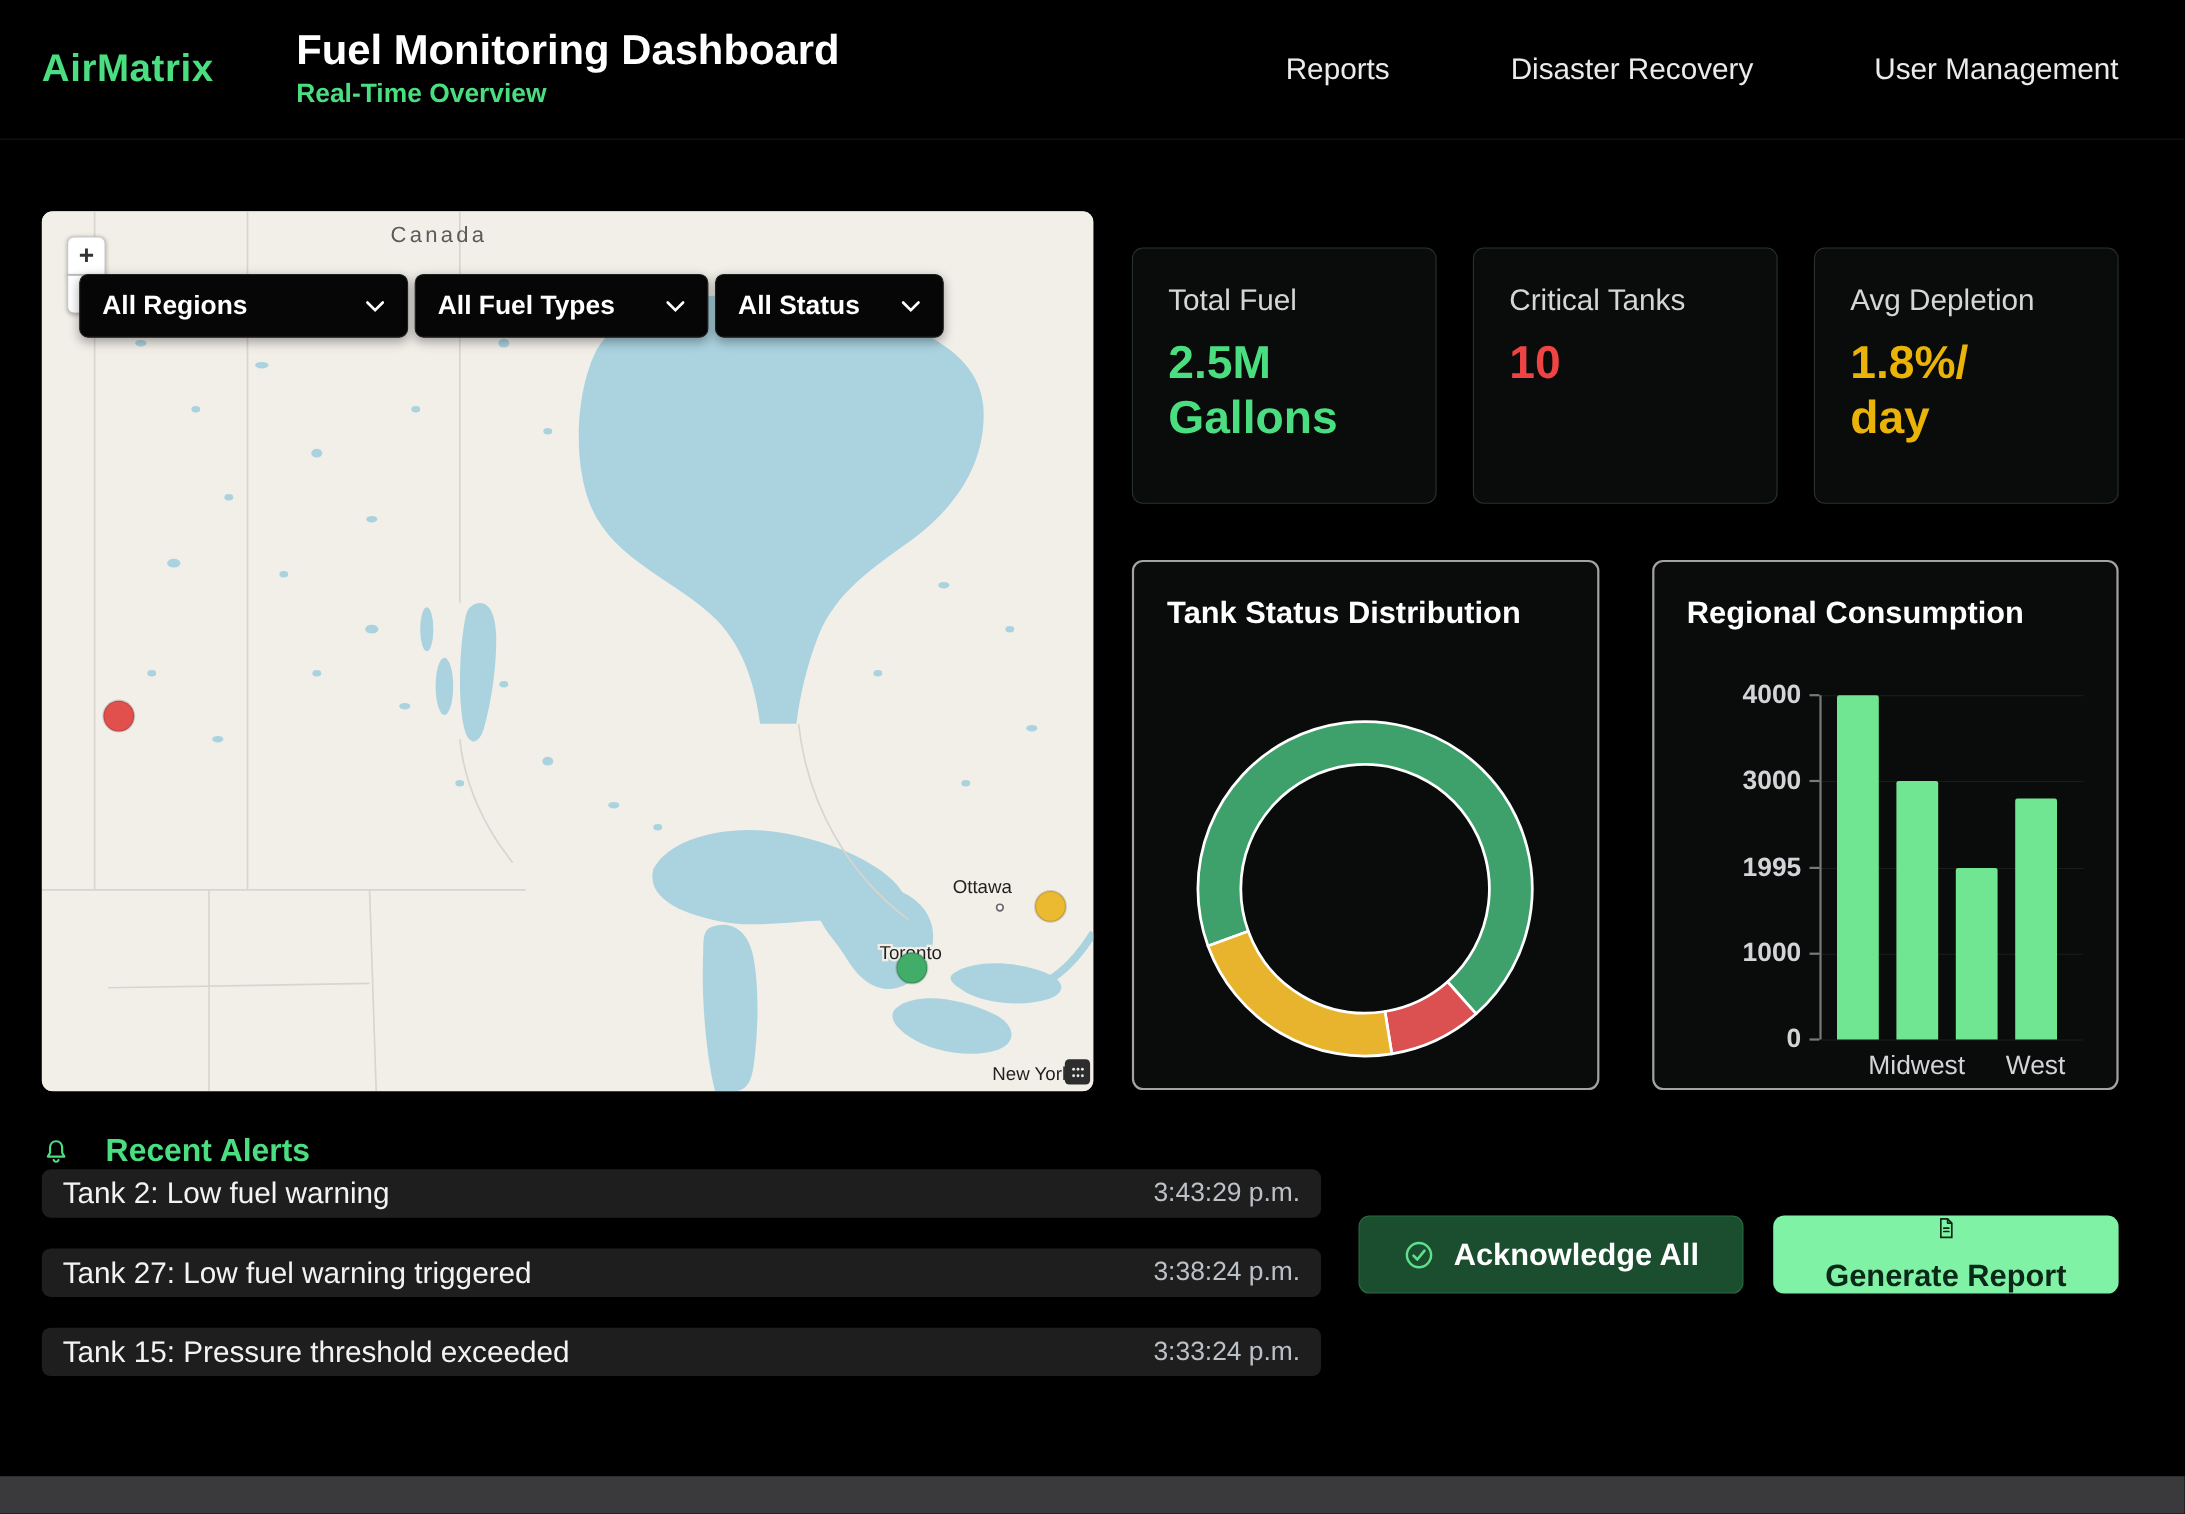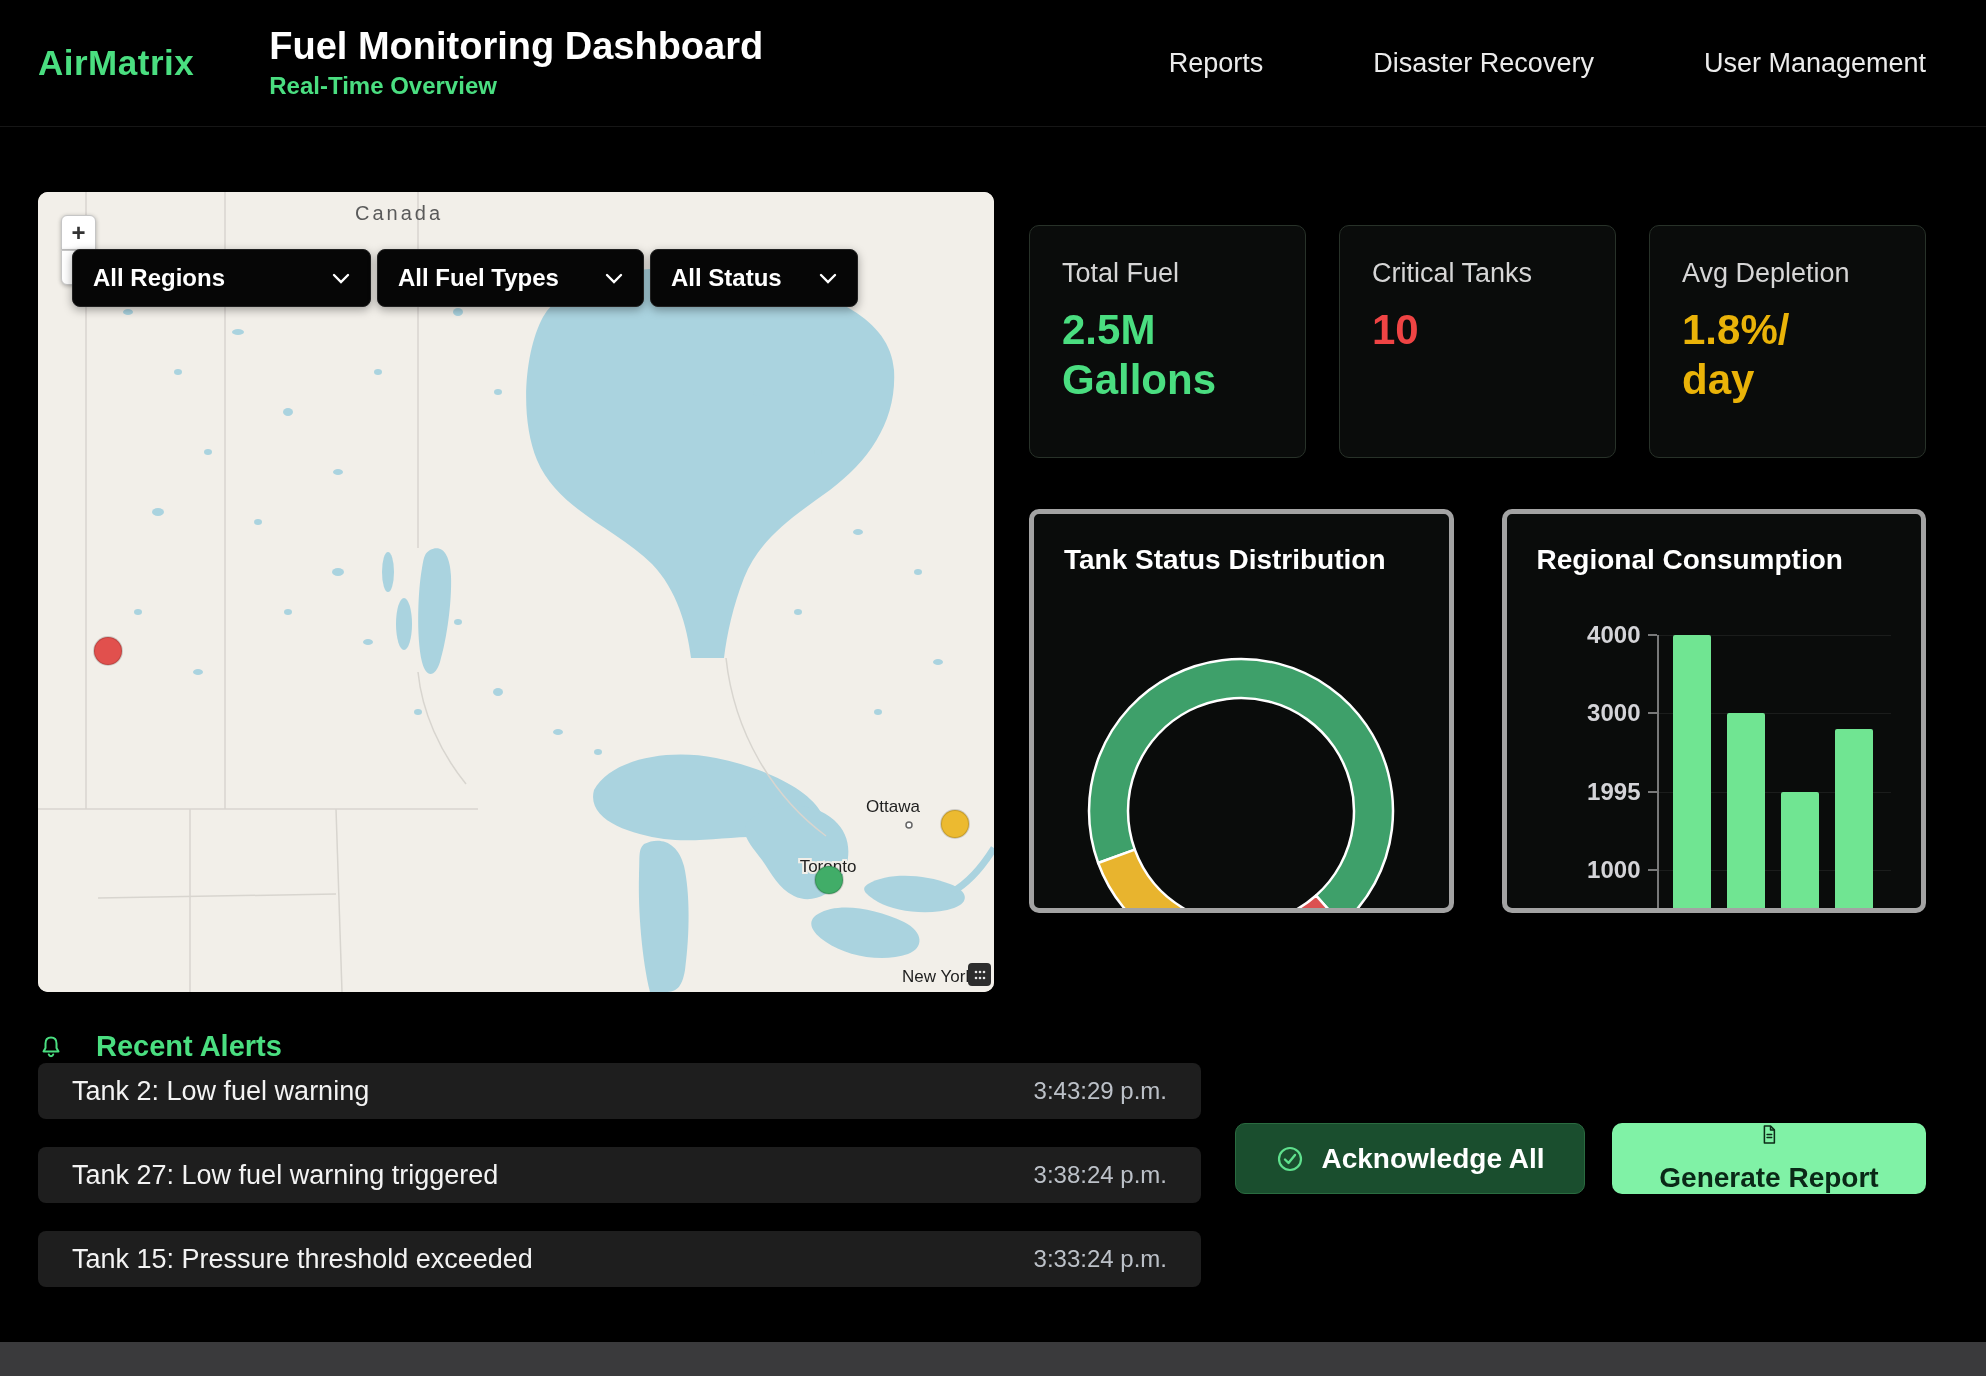--- a/index.html
+++ b/index.html
@@ -33,41 +33,41 @@
   .drag-handle{position:absolute;right:3px;bottom:6px;width:23px;height:23px;background:#2d2d2d;border-radius:4px;
     display:flex;align-items:center;justify-content:center;cursor:pointer;z-index:2;}
 
   .right-col{flex:1;margin-top:33px;min-width:0;}
   .stats-row{display:flex;gap:33px;}
   .stat-card{flex:1;height:233px;background:#0a0c0b;border:1px solid #283229;border-radius:10px;padding:32px;}
   .stat-label{font-size:27px;color:#d6d6d6;margin-bottom:16px;}
   .stat-value{font-size:42px;font-weight:800;line-height:1.2;max-width:185px;}
 
   .charts-row{display:flex;gap:48px;margin-top:51px;}
-  .chart-card{flex:1;height:404px;background:#0a0c0b;border:5px solid #a3a3a3;border-radius:10px;padding:30px;overflow:hidden;}
+  .chart-card{flex:1;height:482px;background:#0a0c0b;border:2px solid #a3a3a3;border-radius:10px;padding:30px;overflow:hidden;}
   .chart-title{font-size:28px;font-weight:800;color:#fff;}
   .donut-svg{display:block;margin:70px auto 0;}
 
   .bar-chart-row{display:flex;margin-top:59px;}
   .y-axis{position:relative;width:120px;height:313px;flex:none;}
   .y-label{position:absolute;right:16px;transform:translateY(-50%);font-size:24px;color:#d4d4d8;font-weight:bold;}
   .y-tick{position:absolute;right:0;width:9px;height:2px;background:rgba(255,255,255,.45);transform:translateY(-50%);}
   .plot{position:relative;flex:1;height:313px;border-left:2px solid rgba(255,255,255,.45);display:flex;align-items:flex-end;gap:16px;padding-left:14px;}
   .gridline{position:absolute;left:0;right:0;height:1px;background:rgba(255,255,255,.07);}
   .bar{width:38px;border-radius:2px 2px 0 0;position:relative;z-index:1;}
   .x-labels{display:flex;gap:16px;padding-left:16px;margin-left:120px;margin-top:10px;}
   .x-label{width:38px;display:flex;justify-content:center;font-size:24px;color:#d4d4d8;white-space:nowrap;}
 
   
   .alerts{display:flex;padding:38px 60px 0 38px;}
   .alerts-left{width:1163px;flex:none;}
   .alerts-heading{display:flex;align-items:center;gap:32px;}
   .alerts-heading-text{font-size:29px;font-weight:800;color:var(--accent);}
-  .alert-row{height:56px;background:#1e1e1e;border-radius:8px;display:flex;align-items:center;justify-content:space-between;
-    padding:0 34px;margin-bottom:28px;cursor:pointer;}
+  .alert-row{height:44px;background:#1e1e1e;border-radius:8px;display:flex;align-items:center;justify-content:space-between;
+    padding:0 19px;margin-bottom:28px;cursor:pointer;}
   .alert-row:last-child{margin-bottom:0;}
   .alert-text{font-size:27px;color:#f3f3f3;}
   .alert-time{font-size:24px;color:#bcc1c8;}
   .alerts-right{flex:1;display:flex;align-items:center;justify-content:flex-end;gap:27px;}
   .btn{height:71px;border-radius:10px;display:flex;align-items:center;justify-content:center;gap:16px;
     font-size:28px;font-weight:700;cursor:pointer;}
   .btn-ack{width:350px;background:#1a4e2e;color:#fff;border:1px solid #2a6b40;}
   .btn-report{width:314px;background:#80f2a6;color:#0a2817;flex-direction:column;}
 
   .bottom-strip{position:fixed;left:0;right:0;bottom:0;height:34px;background:#3a3a3c;}

